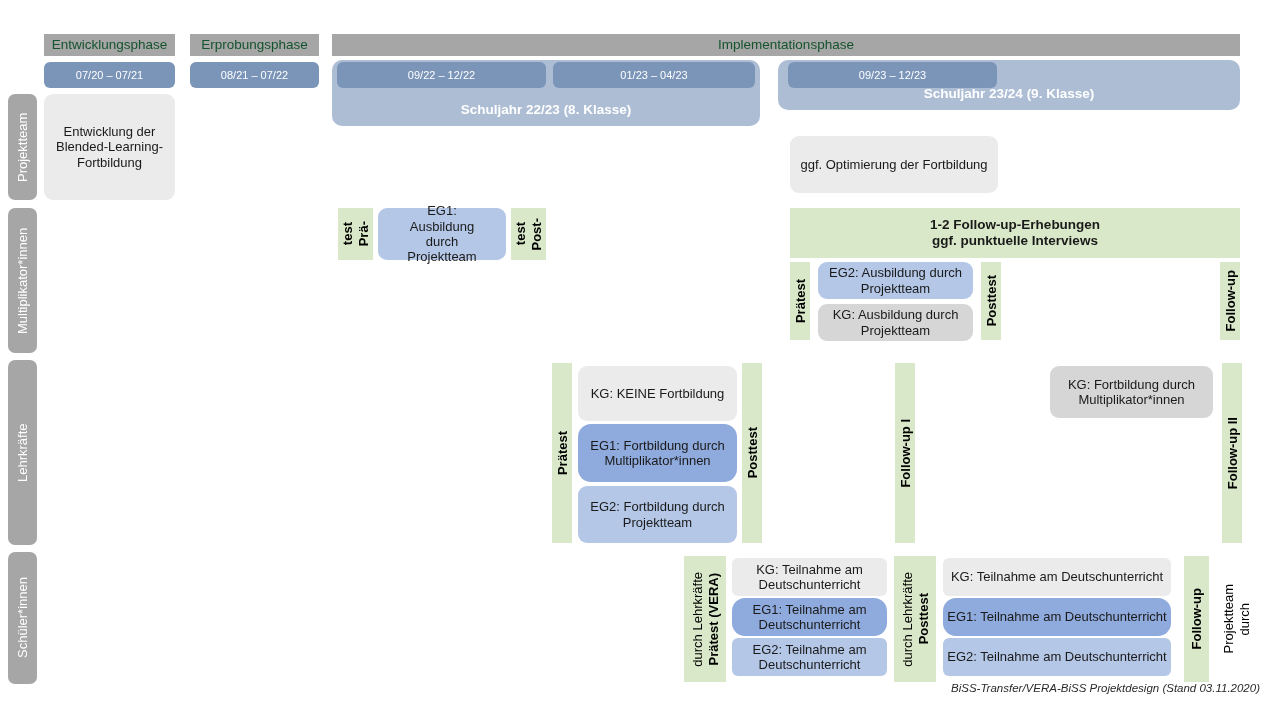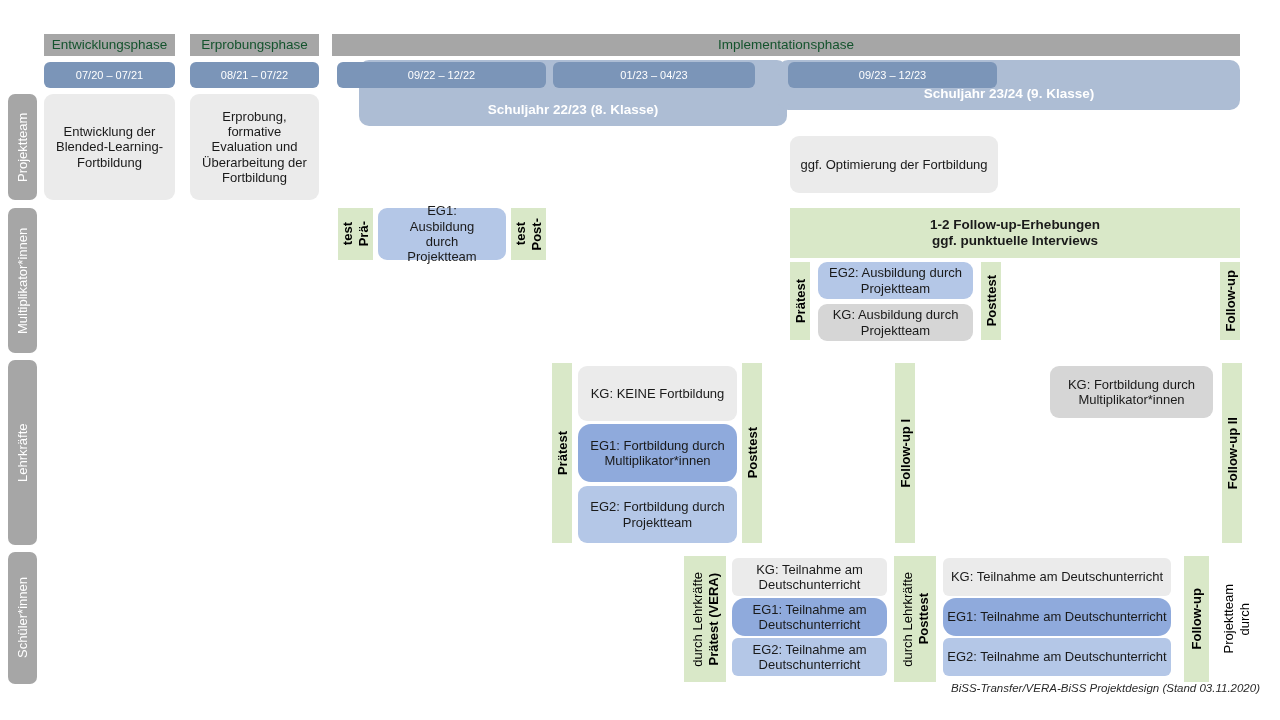--- a/index.html
+++ b/index.html
@@ -113,40 +113,39 @@
 </style>
 </head>
 <body>
 
 <div id="stage">
 
   <div class="abs box phase-hdr" style="left:44px; top:34px; width:131px;">Entwicklungsphase</div>
   <div class="abs box phase-hdr" style="left:190px; top:34px; width:129px;">Erprobungsphase</div>
   <div class="abs box phase-hdr" style="left:332px; top:34px; width:908px;">Implementationsphase</div>
 
-  <div class="abs schoolyear-band" style="left:332px; top:60px; width:428px; height:66px;margin-left:27px;">
+  <div class="abs schoolyear-band" style="left:332px; top:60px; width:428px; height:66px;">
     <div class="box schoolyear-label" style="position:absolute; left:0; bottom:0; width:100%; height:32px;">Schuljahr 22/23 (8. Klasse)</div>
   </div>
   <div class="abs schoolyear-band" style="left:778px; top:60px; width:462px; height:50px;">
     <div class="box schoolyear-label" style="position:absolute; left:0; bottom:0; width:100%; height:32px;">Schuljahr 23/24 (9. Klasse)</div>
   </div>
 
   <div class="abs box period rounded-sm" style="left:44px; top:62px; width:131px;">07/20 – 07/21</div>
   <div class="abs box period rounded-sm" style="left:190px; top:62px; width:129px;border-radius:6px;">08/21 – 07/22</div>
   <div class="abs box period rounded-sm" style="left:337px; top:62px; width:209px;">09/22 – 12/22</div>
   <div class="abs box period rounded-sm" style="left:553px; top:62px; width:202px;">01/23 – 04/23</div>
   <div class="abs box period rounded-sm" style="left:788px; top:62px; width:209px;">09/23 – 12/23</div>
 
   <div class="abs rowlabel" style="left:8px; top:94px; width:29px; height:106px;">Projektteam</div>
   <div class="abs rowlabel" style="left:8px; top:208px; width:29px; height:145px;">Multiplikator*innen</div>
   <div class="abs rowlabel" style="left:8px; top:360px; width:29px; height:185px;">Lehrkräfte</div>
   <div class="abs rowlabel" style="left:8px; top:552px; width:29px; height:132px;">Schüler*innen</div>
 
   <div class="abs box grey-box rounded fs13" style="left:44px; top:94px; width:131px; height:106px; padding:4px 6px;">Entwicklung der Blended-Learning-Fortbildung</div>
-  <div class="abs box grey-box rounded fs13" style="left:190px; top:94px; width:129px; height:106px; padding:4px 6px;">Erprobung, formative Evaluation und Überarbeitung der Fortbildung</div>
   <div class="abs box grey-box rounded fs13" style="left:790px; top:136px; width:208px; height:57px; padding:4px 6px;">ggf. Optimierung der Fortbildung</div>
 
   <div class="abs vlabel" style="left:338px; top:208px; width:35px; height:52px;">
     <div class="vstack">
       <span class="vtext bold fs13">Prä-</span>
       <span class="vtext bold fs13">test</span>
     </div>
   </div>
   <div class="abs box mult-box rounded fs13" style="left:378px; top:208px; width:128px; height:52px; padding:2px 20px;">EG1: Ausbildung durch Projektteam</div>
   <div class="abs vlabel" style="left:511px; top:208px; width:35px; height:52px;">

